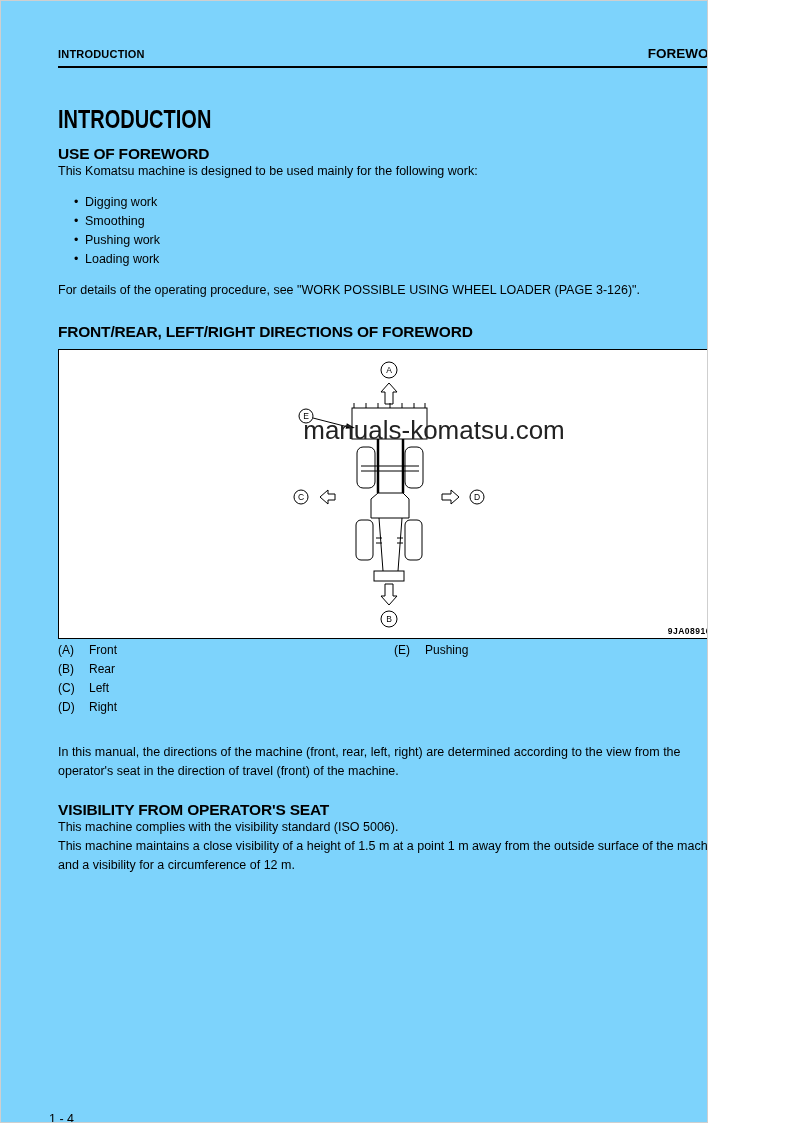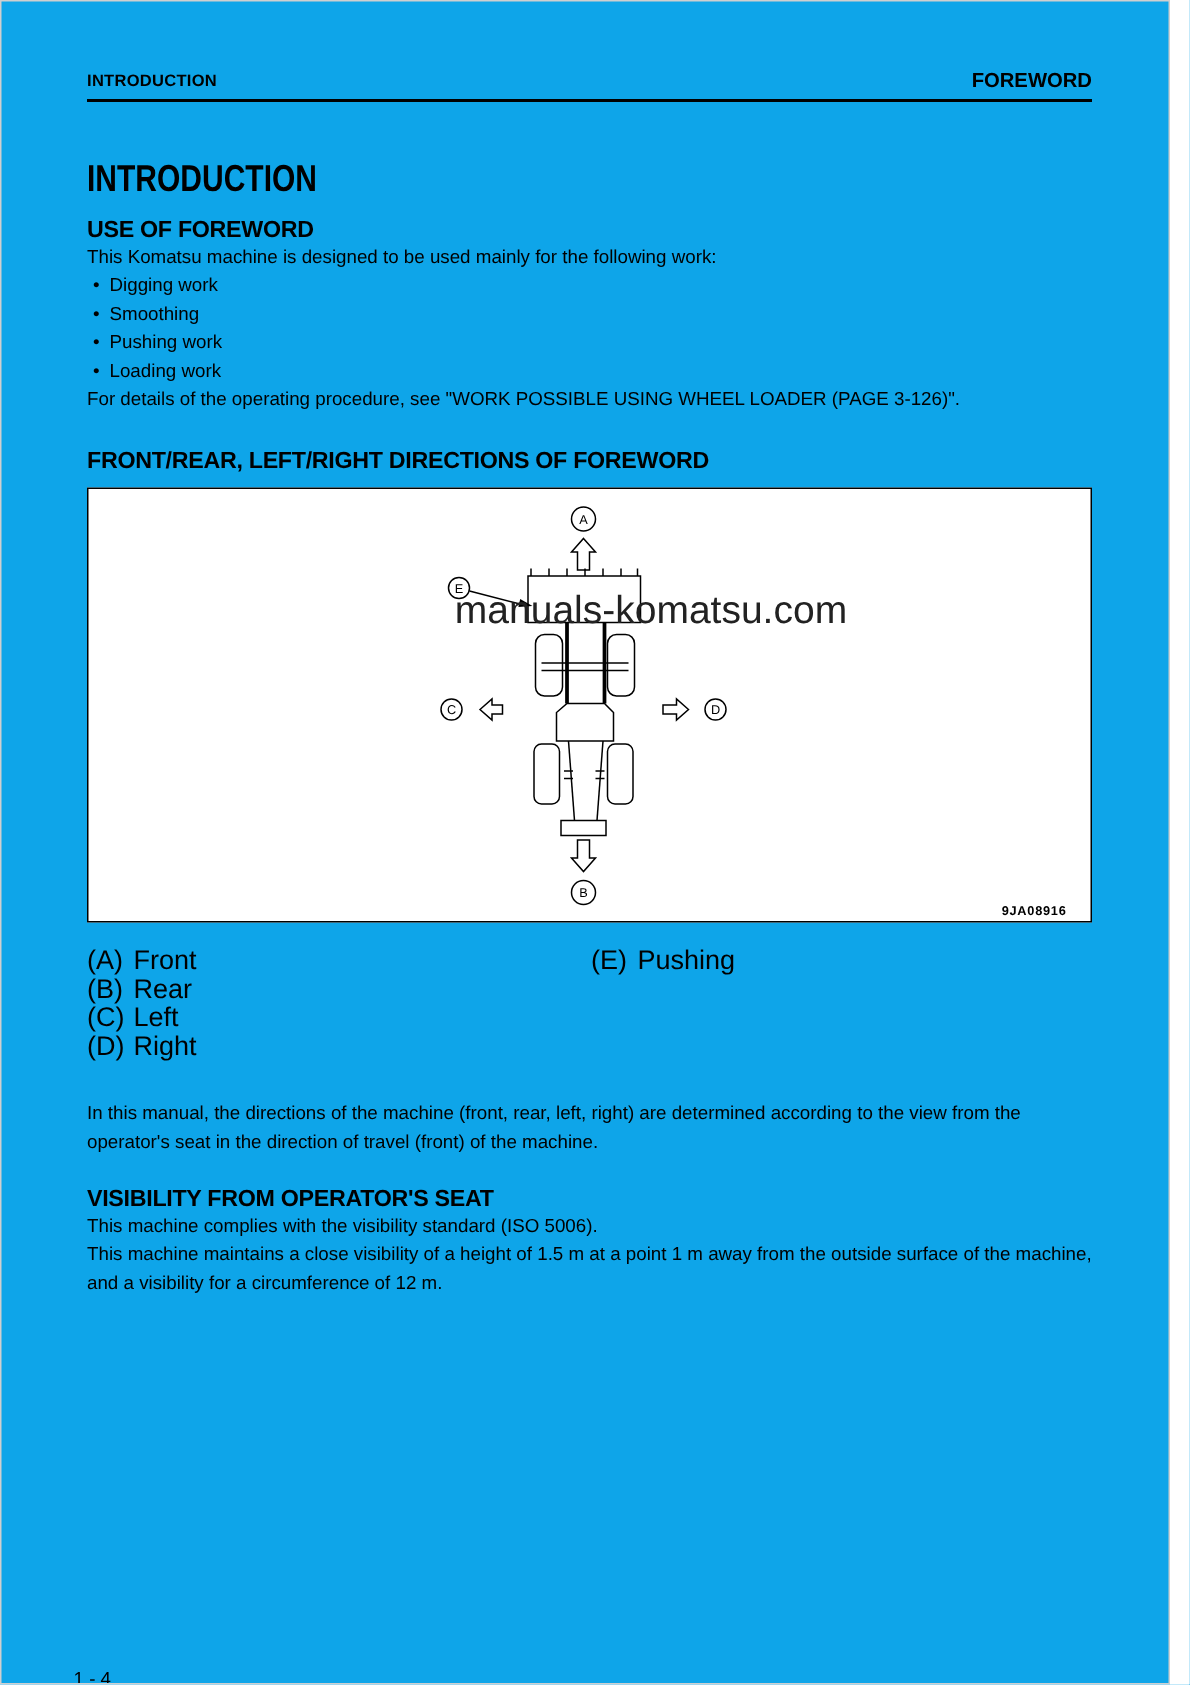--- a/index.html
+++ b/index.html
@@ -1,17 +1,17 @@
 <!DOCTYPE html>
 <html><head>
 <meta charset="utf-8">
 <style>
   html,body { margin:0; padding:0; background:#ffffff; }
   .page {
-    position:relative; width:780px; height:1123px; background:#0ea5e9;
+    position:relative; width:708px; height:1123px; background:#7dd3fc;
     font-family:"Liberation Sans","DejaVu Sans",sans-serif; color:#000;
     box-sizing:border-box; border:1px solid #cfcfcf; overflow:hidden;
   }
   .content { margin-left:57px; width:670px; }
   .header {
     display:flex; justify-content:space-between; align-items:flex-end;
     margin-top:45px; padding-bottom:5px; border-bottom:2px solid #000;
   }
   .header-left  { font-size:11px; font-weight:bold; letter-spacing:.2px; line-height:14px; }
   .header-right { font-size:13.5px; font-weight:bold; line-height:15px; }
@@ -19,29 +19,29 @@
     margin-top:38px; font-size:25px; font-weight:bold; line-height:26px;
     transform:scaleX(0.8); transform-origin:left center; white-space:nowrap;
   }
   .section-heading {
     font-size:15.5px; font-weight:bold; line-height:16px; letter-spacing:-.2px; white-space:nowrap;
   }
   .sh-use { margin-top:14px; }
   .sh-directions { margin-top:24px; }
   .sh-visibility { margin-top:21px; }
   .body-text { font-size:12.5px; line-height:19px; margin:0; }
-  ul.work-list { margin:0; padding:0; list-style:none; }
+  ul.work-list { margin:12px; padding:0; list-style:none; }
   ul.work-list li { position:relative; padding-left:15px; font-size:12.5px; line-height:19px; }
   ul.work-list li::before { content:"\2022"; position:absolute; left:4px; top:0; }
   .figure-box {
     margin-top:9px; width:668px; height:288px; border:1px solid #000;
     position:relative; background:#fff;
   }
   .figure-box svg { display:block; }
-  .legend { position:relative; margin-top:16px; font-size:18px; }
+  .legend { position:relative; margin-top:2px; font-size:12px; }
   .legend-row { line-height:19px; }
   .lkey { display:inline-block; width:31px; }
   .legend-right { position:absolute; left:336px; top:0; }
   .note { margin-top:26px; }
   .vis-line { margin:0; }
   .footer { position:absolute; left:48px; top:1079px; font-size:12.5px; line-height:19px;margin-top:30px; }
   .diagram-line   { stroke:#000; stroke-width:1; fill:none; }
   .diagram-thick  { stroke:#000; stroke-width:2.5; fill:none; }
   .diagram-fill   { fill:#000; stroke:none; }
   .callout-letter { font-family:"Liberation Sans","DejaVu Sans",sans-serif; font-size:8.5px; fill:#000; }

